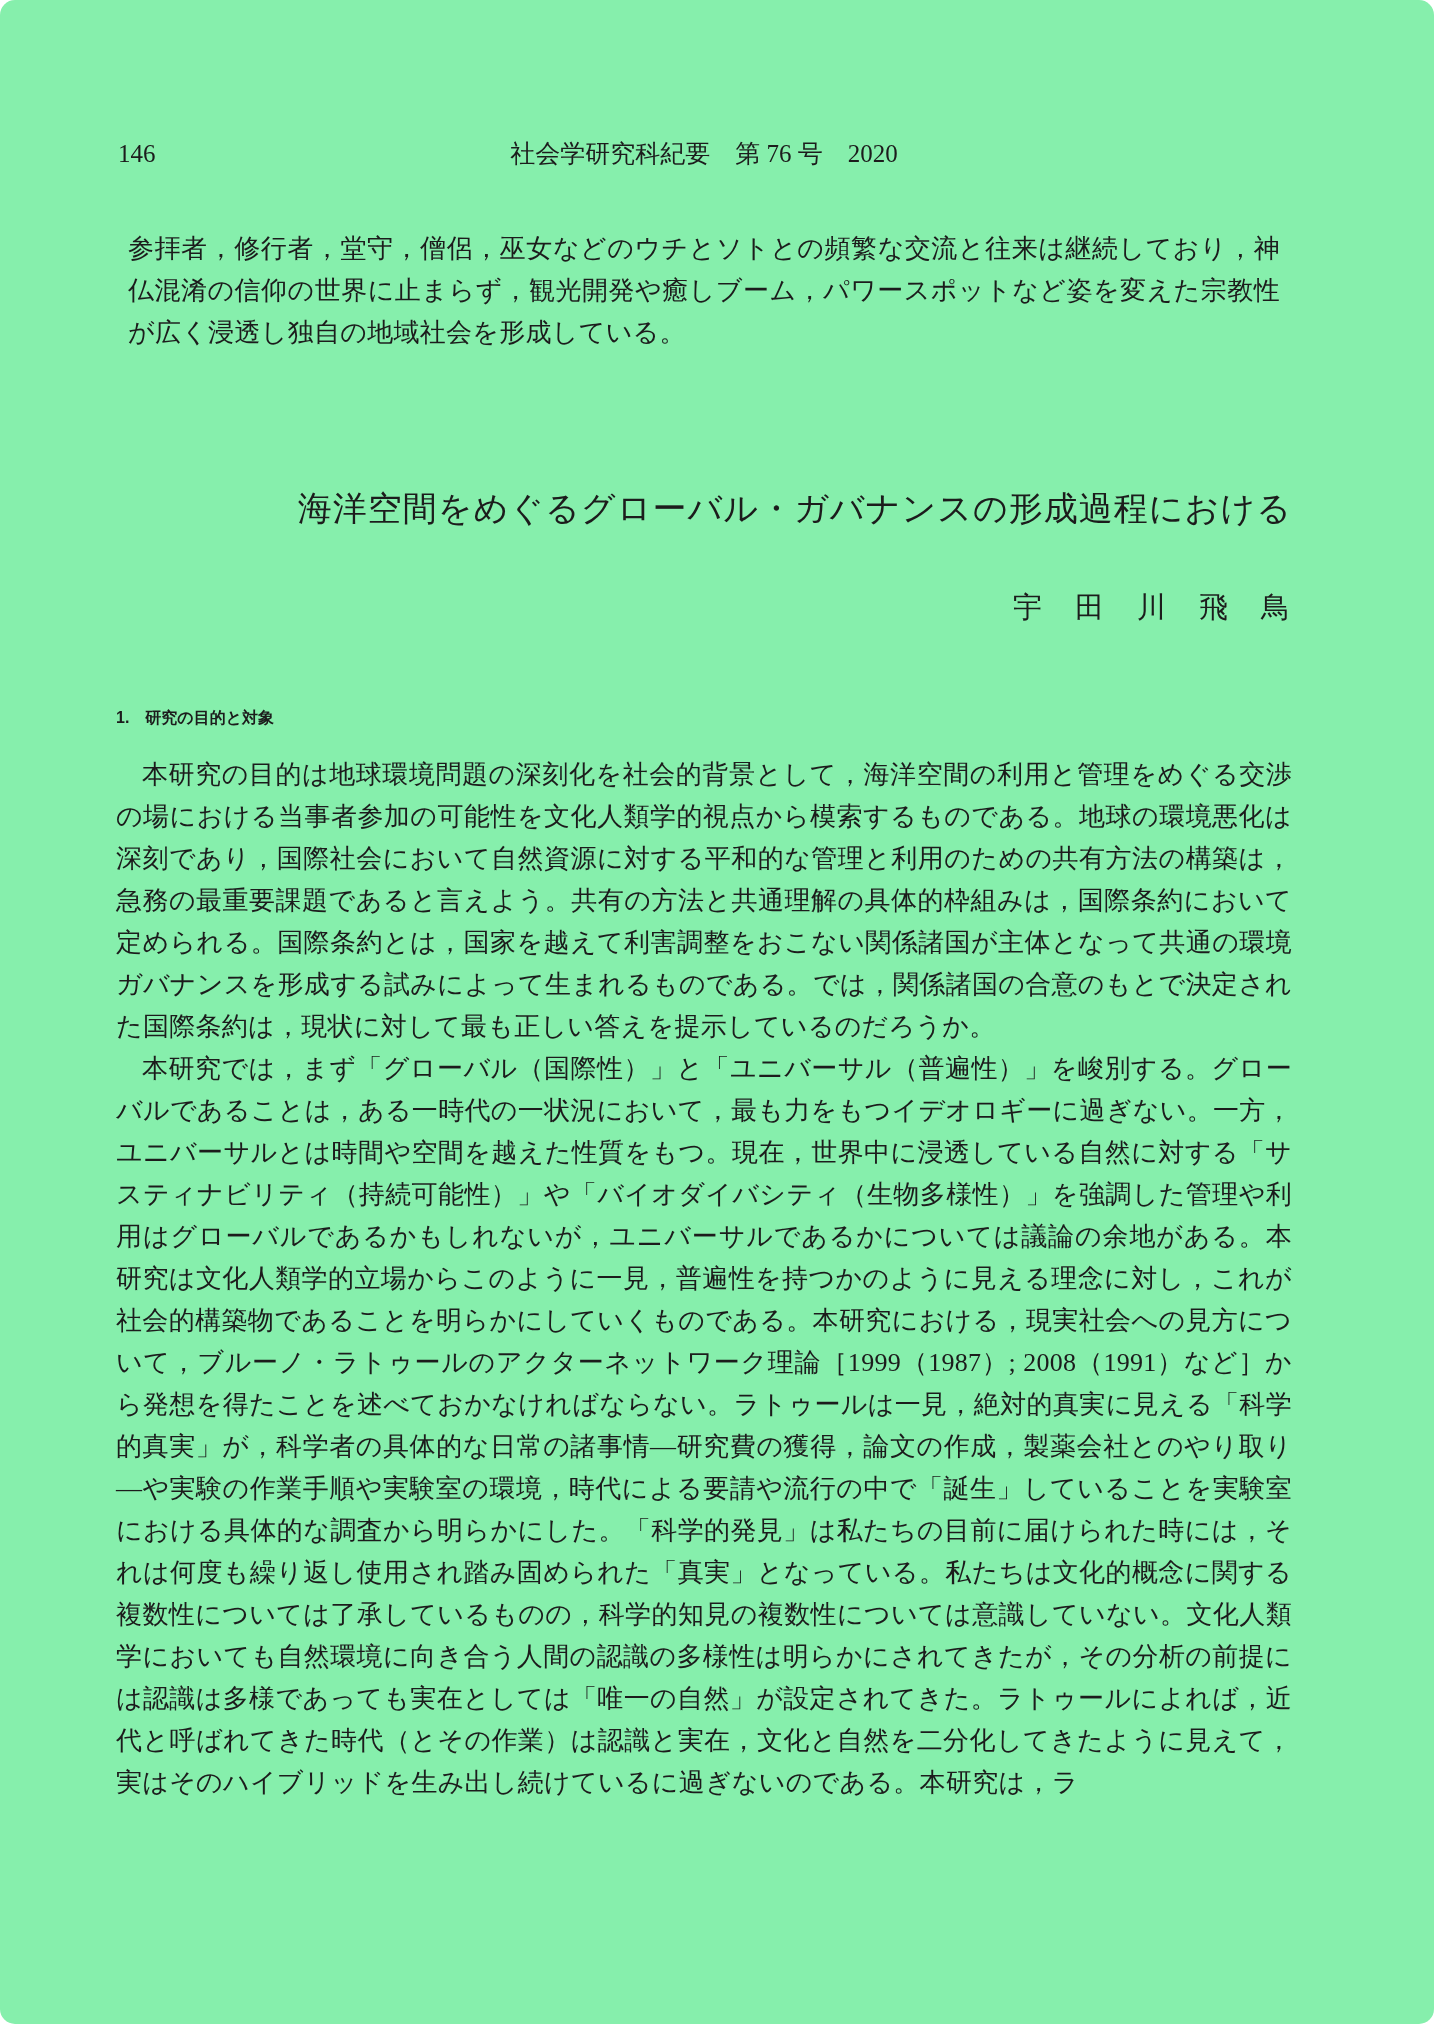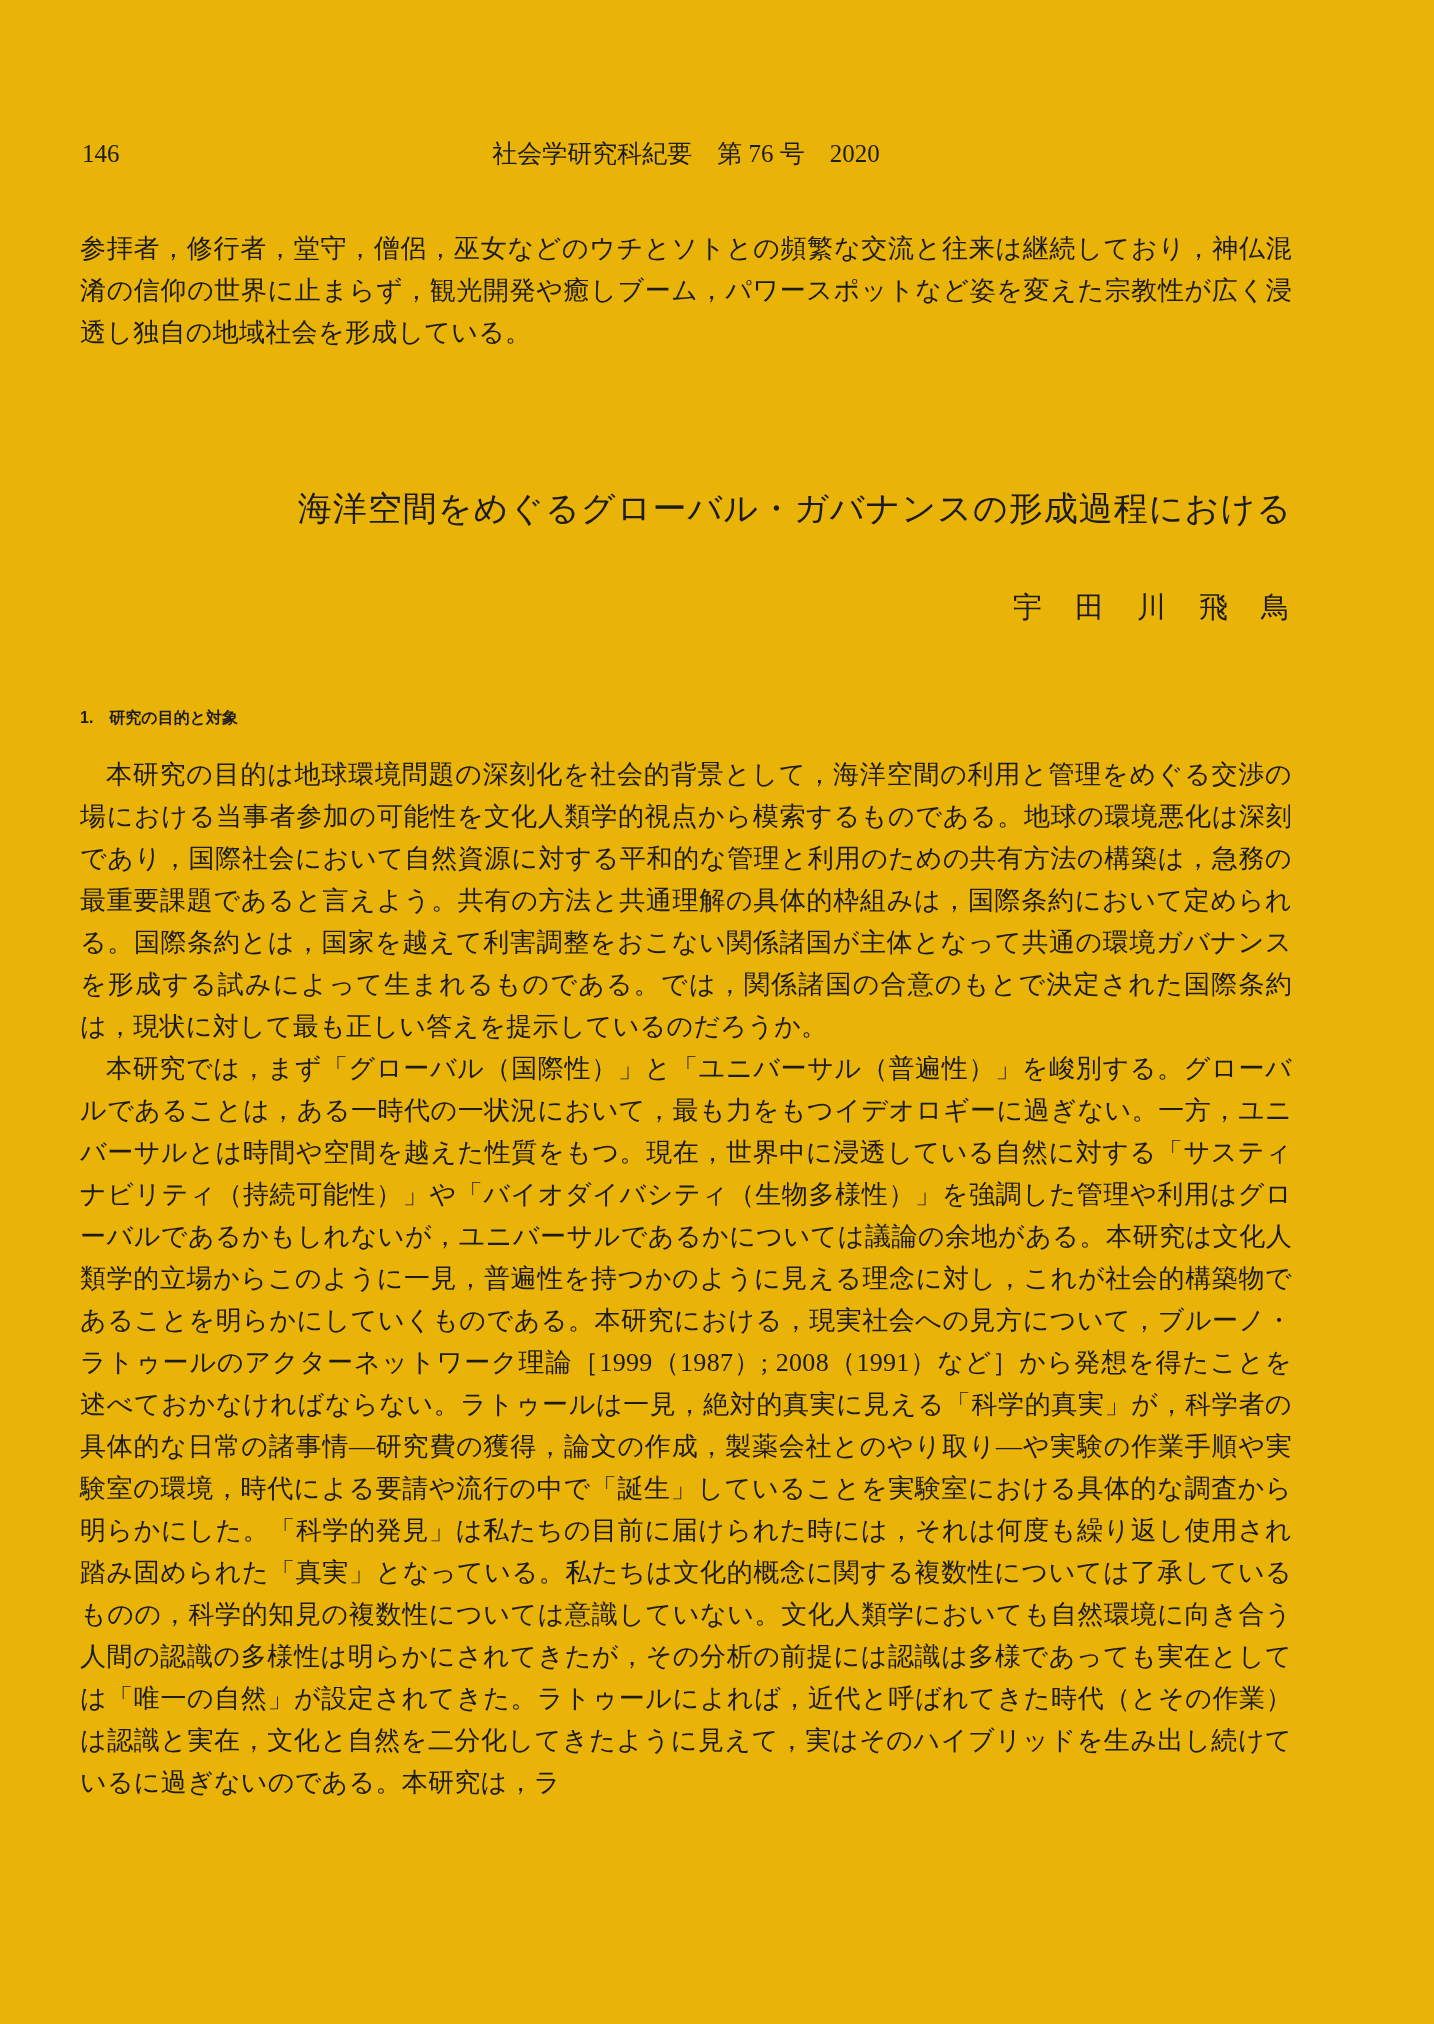--- a/index.html
+++ b/index.html
@@ -5,42 +5,43 @@
   html, body {
     margin: 0;
     padding: 0;
     background: #ffffff;
   }
   .page {
     position: relative;
     width: 1434px;
     height: 2024px;
     box-sizing: border-box;
-    background: #eab308;
-    padding: 138px 142px 0 80px;
+    background: #86efac;
+    padding: 138px 142px 0 116px;
     overflow: hidden;
     color: #1c1c1c;
     font-family: "Liberation Serif", "DejaVu Serif", serif;
+    border-radius: 15px;
   }
   
   .page-header {
     position: relative;
     text-align: center;
     font-size: 25px;
     line-height: 32px;
     margin-bottom: 58px;
   }
   .page-number {
     position: absolute;
     left: 2px;
     top: 0;
   }
   
   .body-para {
-    margin: 0;
+    margin: 12px;
     font-size: 26px;
     line-height: 42px;
     text-align: justify;
     text-indent: 1em;
     letter-spacing: 0.3px;
   }
   .body-para.no-indent {
     text-indent: 0;
   }
   

